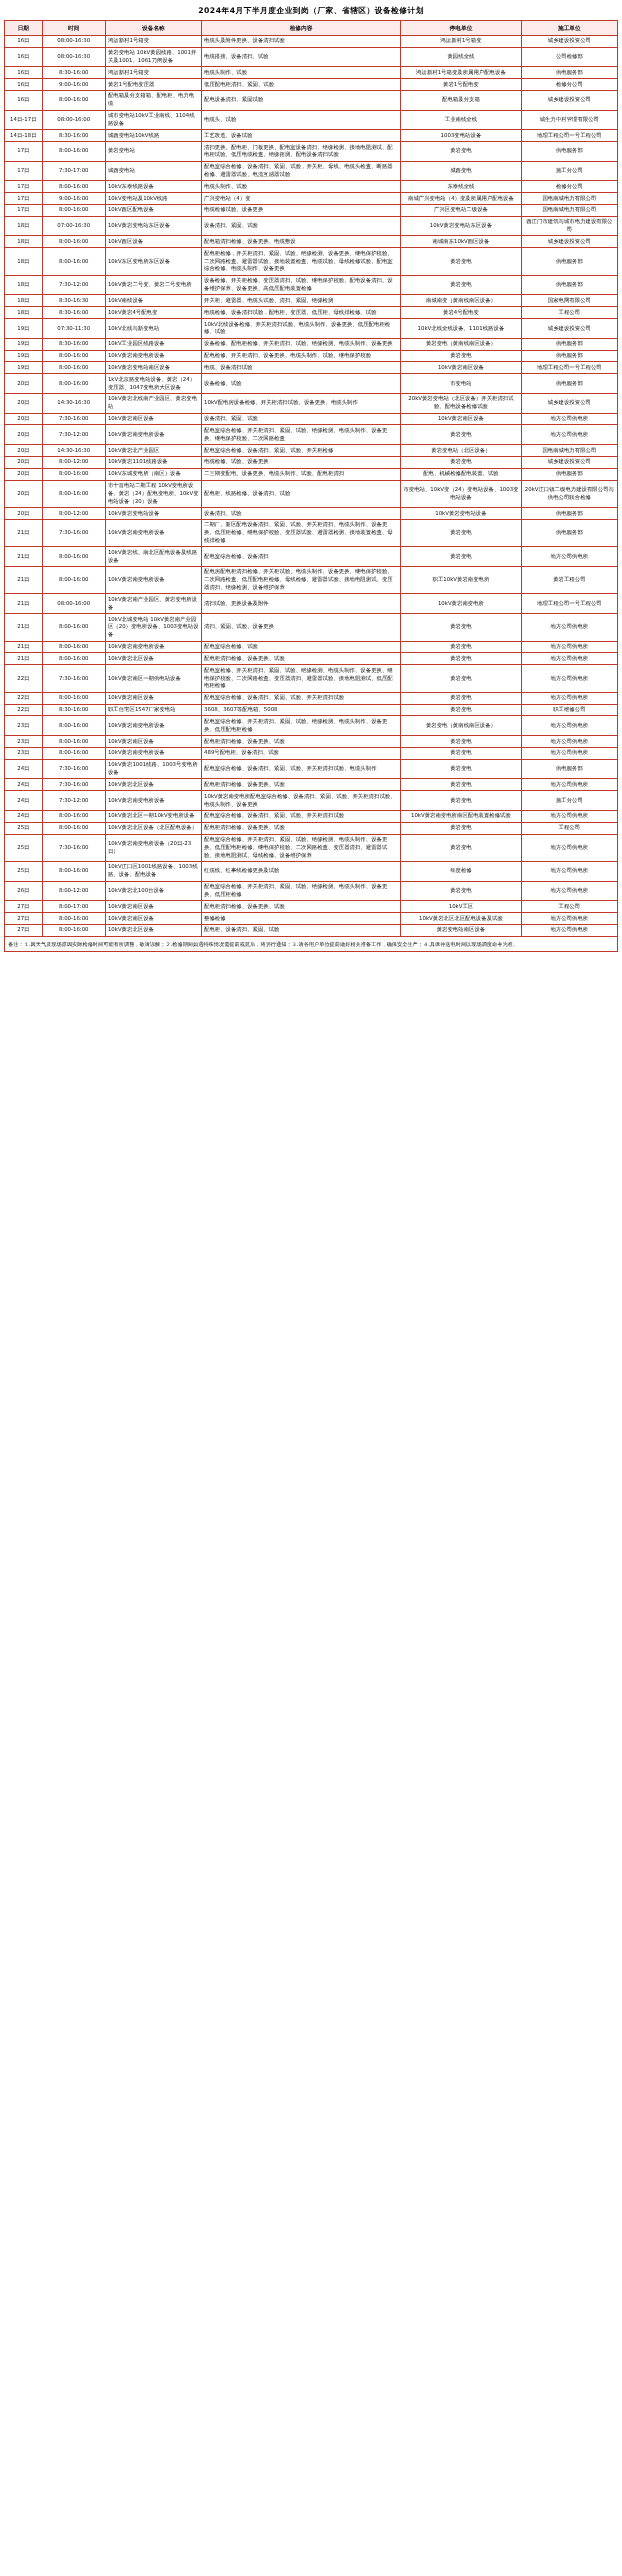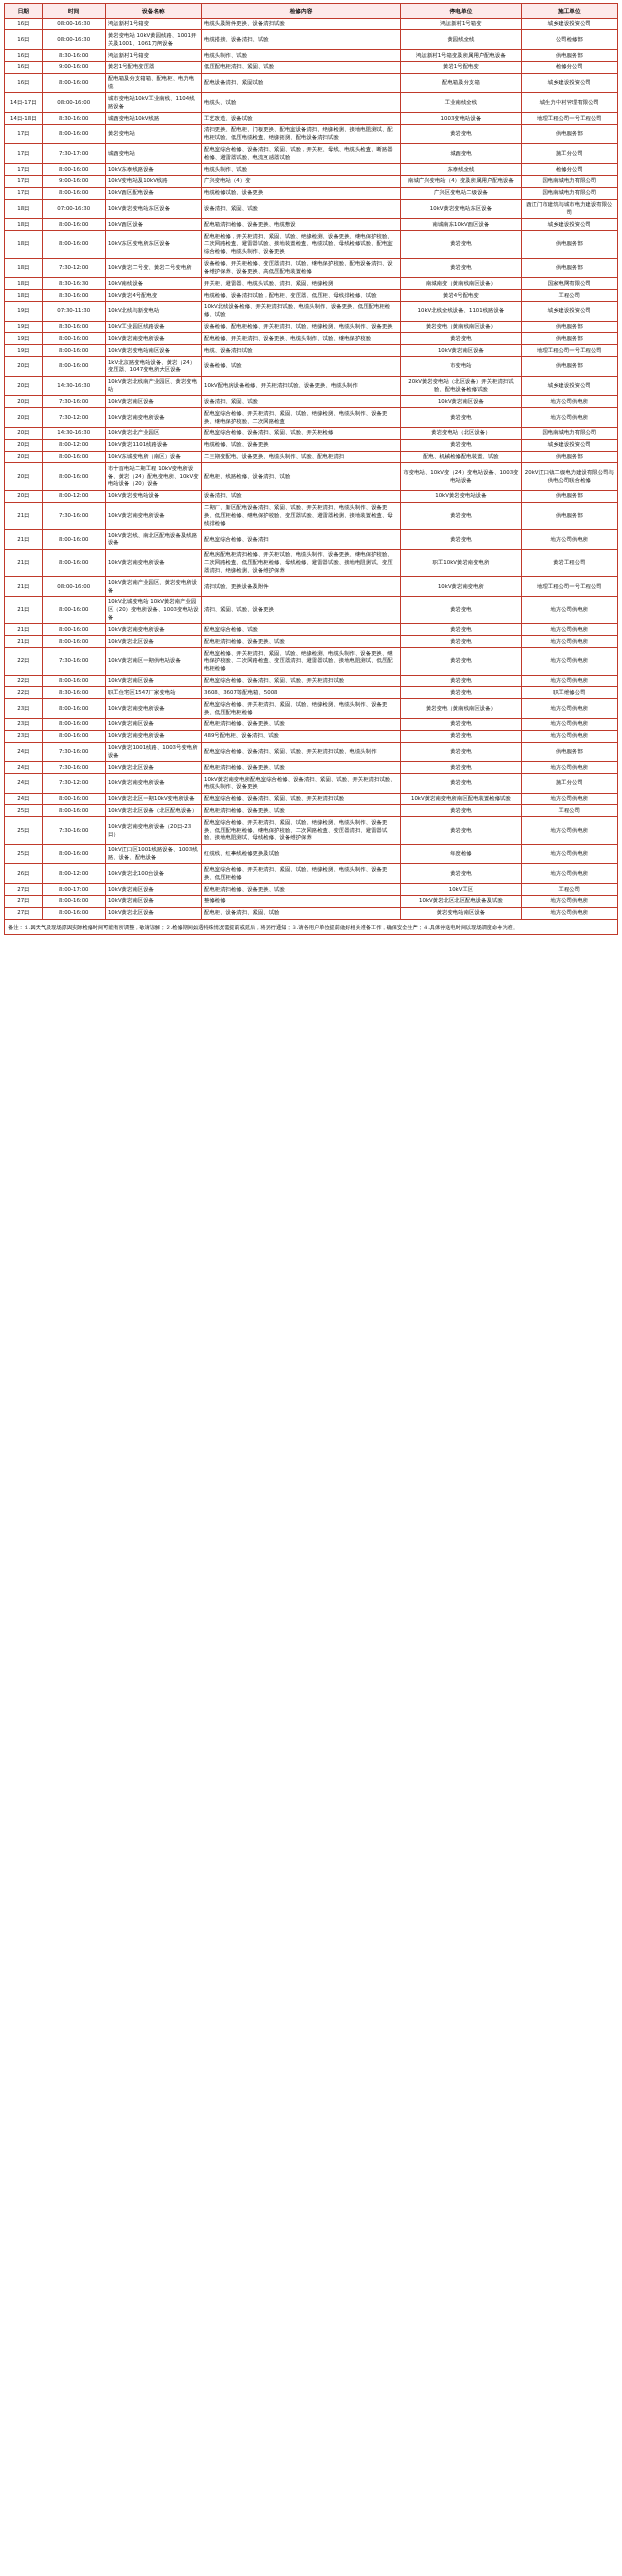--- a/index.html
+++ b/index.html
@@ -16,20 +16,21 @@
   col.c4{width:103px}
   col.c5{width:82px}
   td.c3{text-align:left;}
   td.c2{text-align:left;}
   .note-box{border:0.5px solid #c03a2b;border-top:none;padding:3.1px 3.1px;font-size:5.2px;line-height:1.55;}
 </style>
 </head>
 <body>
 
 <div class="page">
+  <div class="title">2024年4月下半月度企业到岗（厂家、省辖区）设备检修计划</div>
   <table>
     <colgroup>
         <col class="c0">
         <col class="c1">
         <col class="c2">
         <col class="c3">
         <col class="c4">
         <col class="c5">
       </colgroup>
     <thead>

